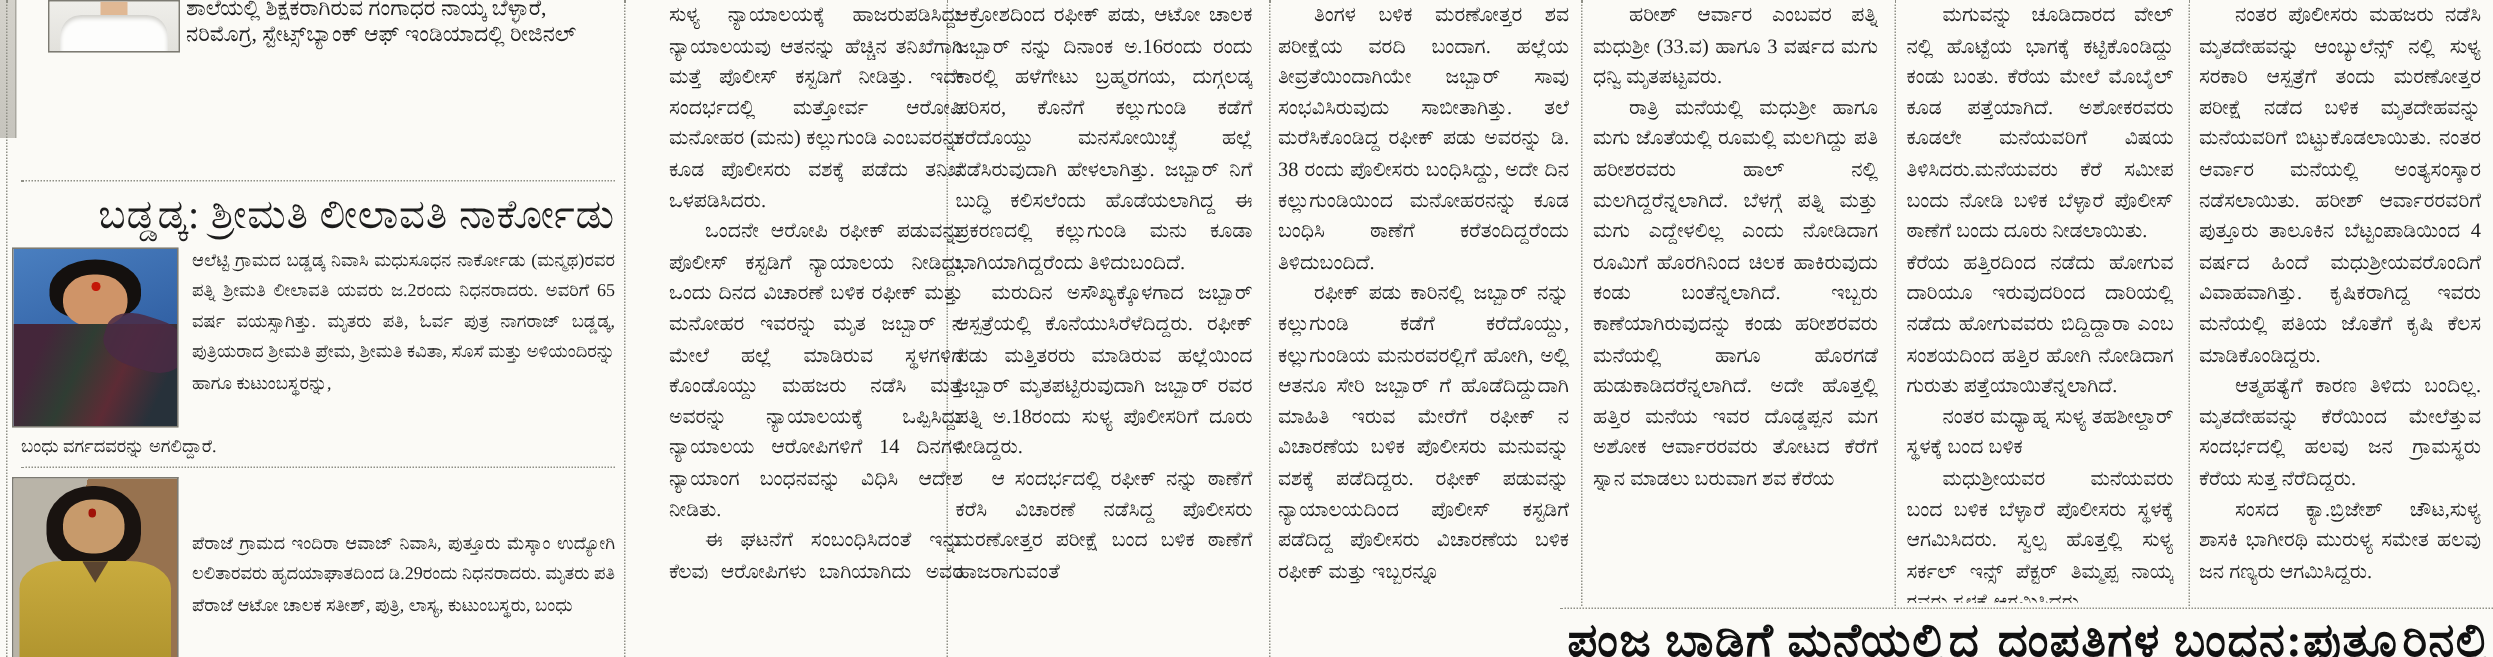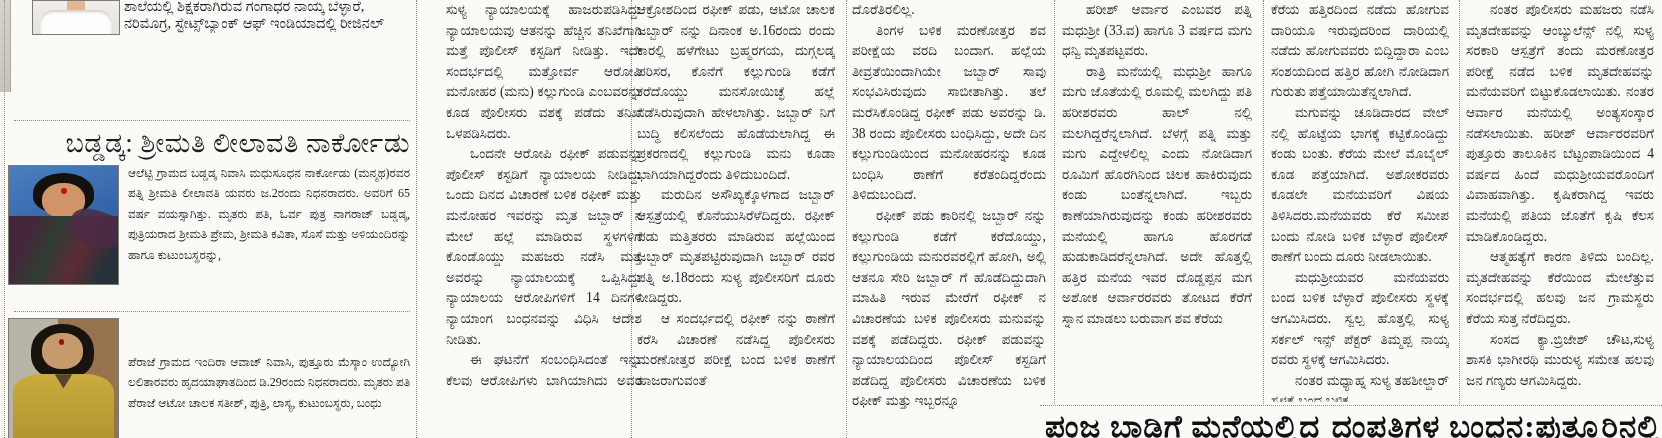--- a/index.html
+++ b/index.html
@@ -83,20 +83,21 @@
   <div class="obit-head" style="left:14px;top:124px;width:396px;font-size:27px;line-height:38px;">ಬಡ್ಡಡ್ಕ: ಶ್ರೀಮತಿ ಲೀಲಾವತಿ ನಾರ್ಕೋಡು</div>
   <div class="photo photoB" style="left:8px;top:165px;width:109px;height:118px;">
     <div class="inner bg"></div>
     <div class="hair"></div>
     <div class="face"></div>
     <div class="bindi"></div>
     <div class="body"></div>
     <div class="drape"></div>
   </div>
   <div class="obit-wrap" style="left:128px;top:163px;width:282px;height:124px;">ಆಲೆಟ್ಟಿ ಗ್ರಾಮದ ಬಡ್ಡಡ್ಕ ನಿವಾಸಿ ಮಧುಸೂಧನ ನಾರ್ಕೋಡು (ಮನ್ಮಥ)ರವರ ಪತ್ನಿ ಶ್ರೀಮತಿ ಲೀಲಾವತಿ ಯವರು ಜ.2ರಂದು ನಿಧನರಾದರು. ಅವರಿಗೆ 65 ವರ್ಷ ವಯಸ್ಸಾಗಿತ್ತು. ಮೃತರು ಪತಿ, ಓರ್ವ ಪುತ್ರ ನಾಗರಾಜ್ ಬಡ್ಡಡ್ಕ, ಪುತ್ರಿಯರಾದ ಶ್ರೀಮತಿ ಪ್ರೇಮ, ಶ್ರೀಮತಿ ಕವಿತಾ, ಸೊಸೆ ಮತ್ತು ಅಳಿಯಂದಿರನ್ನು ಹಾಗೂ ಕುಟುಂಬಸ್ಥರನ್ನು,</div>
+  <div class="obit-wrap" style="left:14px;top:287px;width:396px;height:21px;">ಬಂಧು ವರ್ಗದವರನ್ನು ಅಗಲಿದ್ದಾರೆ.</div>
 
   <div class="hsep" style="left:14px;top:311px;width:396px;"></div>
 
   <div class="photo photoC" style="left:8px;top:318px;width:109px;height:120px;border-bottom:none;">
     <div class="inner bg"></div>
     <div class="hair"></div>
     <div class="face"></div>
     <div class="bindi"></div>
     <div class="body"></div>
     <div class="vneck"></div>
@@ -115,33 +116,32 @@
       <div class="para">ಸುಳ್ಯ ನ್ಯಾಯಾಲಯಕ್ಕೆ ಹಾಜರುಪಡಿಸಿದ್ದು ನ್ಯಾಯಾಲಯವು ಆತನನ್ನು ಹೆಚ್ಚಿನ ತನಿಖೆಗಾಗಿ ಮತ್ತೆ ಪೊಲೀಸ್ ಕಸ್ಟಡಿಗೆ ನೀಡಿತ್ತು. ಇದೇ ಸಂದರ್ಭದಲ್ಲಿ ಮತ್ತೋರ್ವ ಆರೋಪಿ ಮನೋಹರ (ಮನು) ಕಲ್ಲುಗುಂಡಿ ಎಂಬವರನ್ನು ಕೂಡ ಪೊಲೀಸರು ವಶಕ್ಕೆ ಪಡೆದು ತನಿಖೆ ಒಳಪಡಿಸಿದರು.</div>
       <div class="para indent">ಒಂದನೇ ಆರೋಪಿ ರಫೀಕ್ ಪಡುವನ್ನು ಪೊಲೀಸ್ ಕಸ್ಟಡಿಗೆ ನ್ಯಾಯಾಲಯ ನೀಡಿದ್ದು ಒಂದು ದಿನದ ವಿಚಾರಣೆ ಬಳಿಕ ರಫೀಕ್ ಮತ್ತು ಮನೋಹರ ಇವರನ್ನು ಮೃತ ಜಬ್ಬಾರ್ ನ ಮೇಲೆ ಹಲ್ಲೆ ಮಾಡಿರುವ ಸ್ಥಳಗಳಿಗೆ ಕೊಂಡೊಯ್ದು ಮಹಜರು ನಡೆಸಿ ಮತ್ತೆ ಅವರನ್ನು ನ್ಯಾಯಾಲಯಕ್ಕೆ ಒಪ್ಪಿಸಿದ್ದು ನ್ಯಾಯಾಲಯ ಆರೋಪಿಗಳಿಗೆ 14 ದಿನಗಳ ನ್ಯಾಯಾಂಗ ಬಂಧನವನ್ನು ವಿಧಿಸಿ ಆದೇಶ ನೀಡಿತು.</div>
       <div class="para indent">ಈ ಘಟನೆಗೆ ಸಂಬಂಧಿಸಿದಂತೆ ಇನ್ನು ಕೆಲವು ಆರೋಪಿಗಳು ಭಾಗಿಯಾಗಿದ್ದು ಅವರ ಹುಡುಕಾಟದಲ್ಲಿ ಪೊಲೀಸರು</div>
     </div>
   <div class="bodycol" style="left:637px;width:198px;height:438px;">
       <div class="para">ಆಕ್ರೋಶದಿಂದ ರಫೀಕ್ ಪಡು, ಆಟೋ ಚಾಲಕ ಜಬ್ಬಾರ್ ನನ್ನು ದಿನಾಂಕ ಅ.16ರಂದು ರಂದು ಕಾರಲ್ಲಿ ಹಳೆಗೇಟು ಬ್ರಹ್ಮರಗಯ, ದುಗ್ಗಲಡ್ಕ ಪರಿಸರ, ಕೊನೆಗೆ ಕಲ್ಲುಗುಂಡಿ ಕಡೆಗೆ ಕರೆದೊಯ್ದು ಮನಸೋಯಿಚ್ಛೆ ಹಲ್ಲೆ ನಡೆಸಿರುವುದಾಗಿ ಹೇಳಲಾಗಿತ್ತು. ಜಬ್ಬಾರ್ ನಿಗೆ ಬುದ್ಧಿ ಕಲಿಸಲೆಂದು ಹೊಡೆಯಲಾಗಿದ್ದ ಈ ಪ್ರಕರಣದಲ್ಲಿ ಕಲ್ಲುಗುಂಡಿ ಮನು ಕೂಡಾ ಭಾಗಿಯಾಗಿದ್ದರೆಂದು ತಿಳಿದುಬಂದಿದೆ.</div>
       <div class="para indent">ಮರುದಿನ ಅಸೌಖ್ಯಕ್ಕೊಳಗಾದ ಜಬ್ಬಾರ್ ಆಸ್ಪತ್ರೆಯಲ್ಲಿ ಕೊನೆಯುಸಿರೆಳೆದಿದ್ದರು. ರಫೀಕ್ ಪಡು ಮತ್ತಿತರರು ಮಾಡಿರುವ ಹಲ್ಲೆಯಿಂದ ಜಬ್ಬಾರ್ ಮೃತಪಟ್ಟಿರುವುದಾಗಿ ಜಬ್ಬಾರ್ ರವರ ಪತ್ನಿ ಅ.18ರಂದು ಸುಳ್ಯ ಪೊಲೀಸರಿಗೆ ದೂರು ನೀಡಿದ್ದರು.</div>
       <div class="para indent">ಆ ಸಂದರ್ಭದಲ್ಲಿ ರಫೀಕ್ ನನ್ನು ಠಾಣೆಗೆ ಕರೆಸಿ ವಿಚಾರಣೆ ನಡೆಸಿದ್ದ ಪೊಲೀಸರು ಮರಣೋತ್ತರ ಪರೀಕ್ಷೆ ಬಂದ ಬಳಿಕ ಠಾಣೆಗೆ ಹಾಜರಾಗುವಂತೆ</div>
     </div>
   <div class="bodycol" style="left:852px;width:194px;height:438px;">
-      <div class="para">ದೊರೆತಿರಲಿಲ್ಲ.</div>
       <div class="para indent">ತಿಂಗಳ ಬಳಿಕ ಮರಣೋತ್ತರ ಶವ ಪರೀಕ್ಷೆಯ ವರದಿ ಬಂದಾಗ. ಹಲ್ಲೆಯ ತೀವ್ರತೆಯಿಂದಾಗಿಯೇ ಜಬ್ಬಾರ್ ಸಾವು ಸಂಭವಿಸಿರುವುದು ಸಾಬೀತಾಗಿತ್ತು. ತಲೆ ಮರೆಸಿಕೊಂಡಿದ್ದ ರಫೀಕ್ ಪಡು ಅವರನ್ನು ಡಿ. 38 ರಂದು ಪೊಲೀಸರು ಬಂಧಿಸಿದ್ದು, ಅದೇ ದಿನ ಕಲ್ಲುಗುಂಡಿಯಿಂದ ಮನೋಹರನನ್ನು ಕೂಡ ಬಂಧಿಸಿ ಠಾಣೆಗೆ ಕರೆತಂದಿದ್ದರೆಂದು ತಿಳಿದುಬಂದಿದೆ.</div>
       <div class="para indent">ರಫೀಕ್ ಪಡು ಕಾರಿನಲ್ಲಿ ಜಬ್ಬಾರ್ ನನ್ನು ಕಲ್ಲುಗುಂಡಿ ಕಡೆಗೆ ಕರೆದೊಯ್ದು, ಕಲ್ಲುಗುಂಡಿಯ ಮನುರವರಲ್ಲಿಗೆ ಹೋಗಿ, ಅಲ್ಲಿ ಆತನೂ ಸೇರಿ ಜಬ್ಬಾರ್ ಗೆ ಹೊಡೆದಿದ್ದುದಾಗಿ ಮಾಹಿತಿ ಇರುವ ಮೇರೆಗೆ ರಫೀಕ್ ನ ವಿಚಾರಣೆಯ ಬಳಿಕ ಪೊಲೀಸರು ಮನುವನ್ನು ವಶಕ್ಕೆ ಪಡೆದಿದ್ದರು. ರಫೀಕ್ ಪಡುವನ್ನು ನ್ಯಾಯಾಲಯದಿಂದ ಪೊಲೀಸ್ ಕಸ್ಟಡಿಗೆ ಪಡೆದಿದ್ದ ಪೊಲೀಸರು ವಿಚಾರಣೆಯ ಬಳಿಕ ರಫೀಕ್ ಮತ್ತು ಇಬ್ಬರನ್ನೂ</div>
     </div>
   <div class="bodycol" style="left:1062px;width:190px;height:402px;">
       <div class="para indent">ಹರೀಶ್ ಆರ್ವಾರ ಎಂಬವರ ಪತ್ನಿ ಮಧುಶ್ರೀ (33.ವ) ಹಾಗೂ 3 ವರ್ಷದ ಮಗು ಧನ್ವಿ ಮೃತಪಟ್ಟವರು.</div>
       <div class="para indent">ರಾತ್ರಿ ಮನೆಯಲ್ಲಿ ಮಧುಶ್ರೀ ಹಾಗೂ ಮಗು ಜೊತೆಯಲ್ಲಿ ರೂಮಲ್ಲಿ ಮಲಗಿದ್ದು ಪತಿ ಹರೀಶರವರು ಹಾಲ್ ನಲ್ಲಿ ಮಲಗಿದ್ದರೆನ್ನಲಾಗಿದೆ. ಬೆಳಗ್ಗೆ ಪತ್ನಿ ಮತ್ತು ಮಗು ಎದ್ದೇಳಲಿಲ್ಲ ಎಂದು ನೋಡಿದಾಗ ರೂಮಿಗೆ ಹೊರಗಿನಿಂದ ಚಿಲಕ ಹಾಕಿರುವುದು ಕಂಡು ಬಂತೆನ್ನಲಾಗಿದೆ. ಇಬ್ಬರು ಕಾಣೆಯಾಗಿರುವುದನ್ನು ಕಂಡು ಹರೀಶರವರು ಮನೆಯಲ್ಲಿ ಹಾಗೂ ಹೊರಗಡೆ ಹುಡುಕಾಡಿದರೆನ್ನಲಾಗಿದೆ. ಅದೇ ಹೊತ್ತಲ್ಲಿ ಹತ್ತಿರ ಮನೆಯ ಇವರ ದೊಡ್ಡಪ್ಪನ ಮಗ ಅಶೋಕ ಆರ್ವಾರರವರು ತೋಟದ ಕೆರೆಗೆ ಸ್ನಾನ ಮಾಡಲು ಬರುವಾಗ ಶವ ಕೆರೆಯ</div>
     </div>
   <div class="bodycol" style="left:1271px;width:178px;height:402px;">
+      <div class="para indent">ಮಗುವನ್ನು ಚೂಡಿದಾರದ ವೇಲ್ ನಲ್ಲಿ ಹೊಟ್ಟೆಯ ಭಾಗಕ್ಕೆ ಕಟ್ಟಿಕೊಂಡಿದ್ದು ಕಂಡು ಬಂತು. ಕೆರೆಯ ಮೇಲೆ ಮೊಬೈಲ್ ಕೂಡ ಪತ್ತೆಯಾಗಿದೆ. ಅಶೋಕರವರು ಕೂಡಲೇ ಮನೆಯವರಿಗೆ ವಿಷಯ ತಿಳಿಸಿದರು.ಮನೆಯವರು ಕೆರೆ ಸಮೀಪ ಬಂದು ನೋಡಿ ಬಳಿಕ ಬೆಳ್ಳಾರೆ ಪೊಲೀಸ್ ಠಾಣೆಗೆ ಬಂದು ದೂರು ನೀಡಲಾಯಿತು.</div>
       <div class="para">ಕೆರೆಯ ಹತ್ತಿರದಿಂದ ನಡೆದು ಹೋಗುವ ದಾರಿಯೂ ಇರುವುದರಿಂದ ದಾರಿಯಲ್ಲಿ ನಡೆದು ಹೋಗುವವರು ಬಿದ್ದಿದ್ದಾರಾ ಎಂಬ ಸಂಶಯದಿಂದ ಹತ್ತಿರ ಹೋಗಿ ನೋಡಿದಾಗ ಗುರುತು ಪತ್ತೆಯಾಯಿತೆನ್ನಲಾಗಿದೆ.</div>
-      <div class="para indent">ಮಗುವನ್ನು ಚೂಡಿದಾರದ ವೇಲ್ ನಲ್ಲಿ ಹೊಟ್ಟೆಯ ಭಾಗಕ್ಕೆ ಕಟ್ಟಿಕೊಂಡಿದ್ದು ಕಂಡು ಬಂತು. ಕೆರೆಯ ಮೇಲೆ ಮೊಬೈಲ್ ಕೂಡ ಪತ್ತೆಯಾಗಿದೆ. ಅಶೋಕರವರು ಕೂಡಲೇ ಮನೆಯವರಿಗೆ ವಿಷಯ ತಿಳಿಸಿದರು.ಮನೆಯವರು ಕೆರೆ ಸಮೀಪ ಬಂದು ನೋಡಿ ಬಳಿಕ ಬೆಳ್ಳಾರೆ ಪೊಲೀಸ್ ಠಾಣೆಗೆ ಬಂದು ದೂರು ನೀಡಲಾಯಿತು.</div>
+      <div class="para indent">ನಂತರ ಮಧ್ಯಾಹ್ನ ಸುಳ್ಯ ತಹಶೀಲ್ದಾರ್ ಸ್ಥಳಕ್ಕೆ ಬಂದ ಬಳಿಕ</div>
       <div class="para indent">ಮಧುಶ್ರೀಯವರ ಮನೆಯವರು ಬಂದ ಬಳಿಕ ಬೆಳ್ಳಾರೆ ಪೊಲೀಸರು ಸ್ಥಳಕ್ಕೆ ಆಗಮಿಸಿದರು. ಸ್ವಲ್ಪ ಹೊತ್ತಲ್ಲಿ ಸುಳ್ಯ ಸರ್ಕಲ್ ಇನ್ಸ್ ಪೆಕ್ಟರ್ ತಿಮ್ಮಪ್ಪ ನಾಯ್ಕ ರವರು ಸ್ಥಳಕ್ಕೆ ಆಗಮಿಸಿದರು.</div>
-      <div class="para indent">ನಂತರ ಮಧ್ಯಾಹ್ನ ಸುಳ್ಯ ತಹಶೀಲ್ದಾರ್ ಸ್ಥಳಕ್ಕೆ ಬಂದ ಬಳಿಕ</div>
     </div>
   <div class="bodycol" style="left:1466px;width:188px;height:402px;">
       <div class="para indent">ನಂತರ ಪೊಲೀಸರು ಮಹಜರು ನಡೆಸಿ ಮೃತದೇಹವನ್ನು ಆಂಬ್ಯುಲೆನ್ಸ್ ನಲ್ಲಿ ಸುಳ್ಯ ಸರಕಾರಿ ಆಸ್ಪತ್ರೆಗೆ ತಂದು ಮರಣೋತ್ತರ ಪರೀಕ್ಷೆ ನಡೆದ ಬಳಿಕ ಮೃತದೇಹವನ್ನು ಮನೆಯವರಿಗೆ ಬಿಟ್ಟುಕೊಡಲಾಯಿತು. ನಂತರ ಆರ್ವಾರ ಮನೆಯಲ್ಲಿ ಅಂತ್ಯಸಂಸ್ಕಾರ ನಡೆಸಲಾಯಿತು. ಹರೀಶ್ ಆರ್ವಾರರವರಿಗೆ ಪುತ್ತೂರು ತಾಲೂಕಿನ ಬೆಟ್ಟಂಪಾಡಿಯಿಂದ 4 ವರ್ಷದ ಹಿಂದೆ ಮಧುಶ್ರೀಯವರೊಂದಿಗೆ ವಿವಾಹವಾಗಿತ್ತು. ಕೃಷಿಕರಾಗಿದ್ದ ಇವರು ಮನೆಯಲ್ಲಿ ಪತಿಯ ಜೊತೆಗೆ ಕೃಷಿ ಕೆಲಸ ಮಾಡಿಕೊಂಡಿದ್ದರು.</div>
       <div class="para indent">ಆತ್ಮಹತ್ಯೆಗೆ ಕಾರಣ ತಿಳಿದು ಬಂದಿಲ್ಲ. ಮೃತದೇಹವನ್ನು ಕೆರೆಯಿಂದ ಮೇಲೆತ್ತುವ ಸಂದರ್ಭದಲ್ಲಿ ಹಲವು ಜನ ಗ್ರಾಮಸ್ಥರು ಕೆರೆಯ ಸುತ್ತ ನೆರೆದಿದ್ದರು.</div>
       <div class="para indent">ಸಂಸದ ಕ್ಯಾ.ಬ್ರಿಜೇಶ್ ಚೌಟ,ಸುಳ್ಯ ಶಾಸಕಿ ಭಾಗೀರಥಿ ಮುರುಳ್ಯ ಸಮೇತ ಹಲವು ಜನ ಗಣ್ಯರು ಆಗಮಿಸಿದ್ದರು.</div>
     </div>
 
   <div class="bottom-rule" style="left:1040px;top:405px;width:622px;"></div>
   <div class="banner-head" style="left:1045px;top:407px;width:617px;font-size:31px;line-height:40px;">ಪಂಜ ಬಾಡಿಗೆ ಮನೆಯಲ್ಲಿದ್ದ ದಂಪತಿಗಳ ಬಂಧನ:ಪುತ್ತೂರಿನಲ್ಲಿ</div>
 

